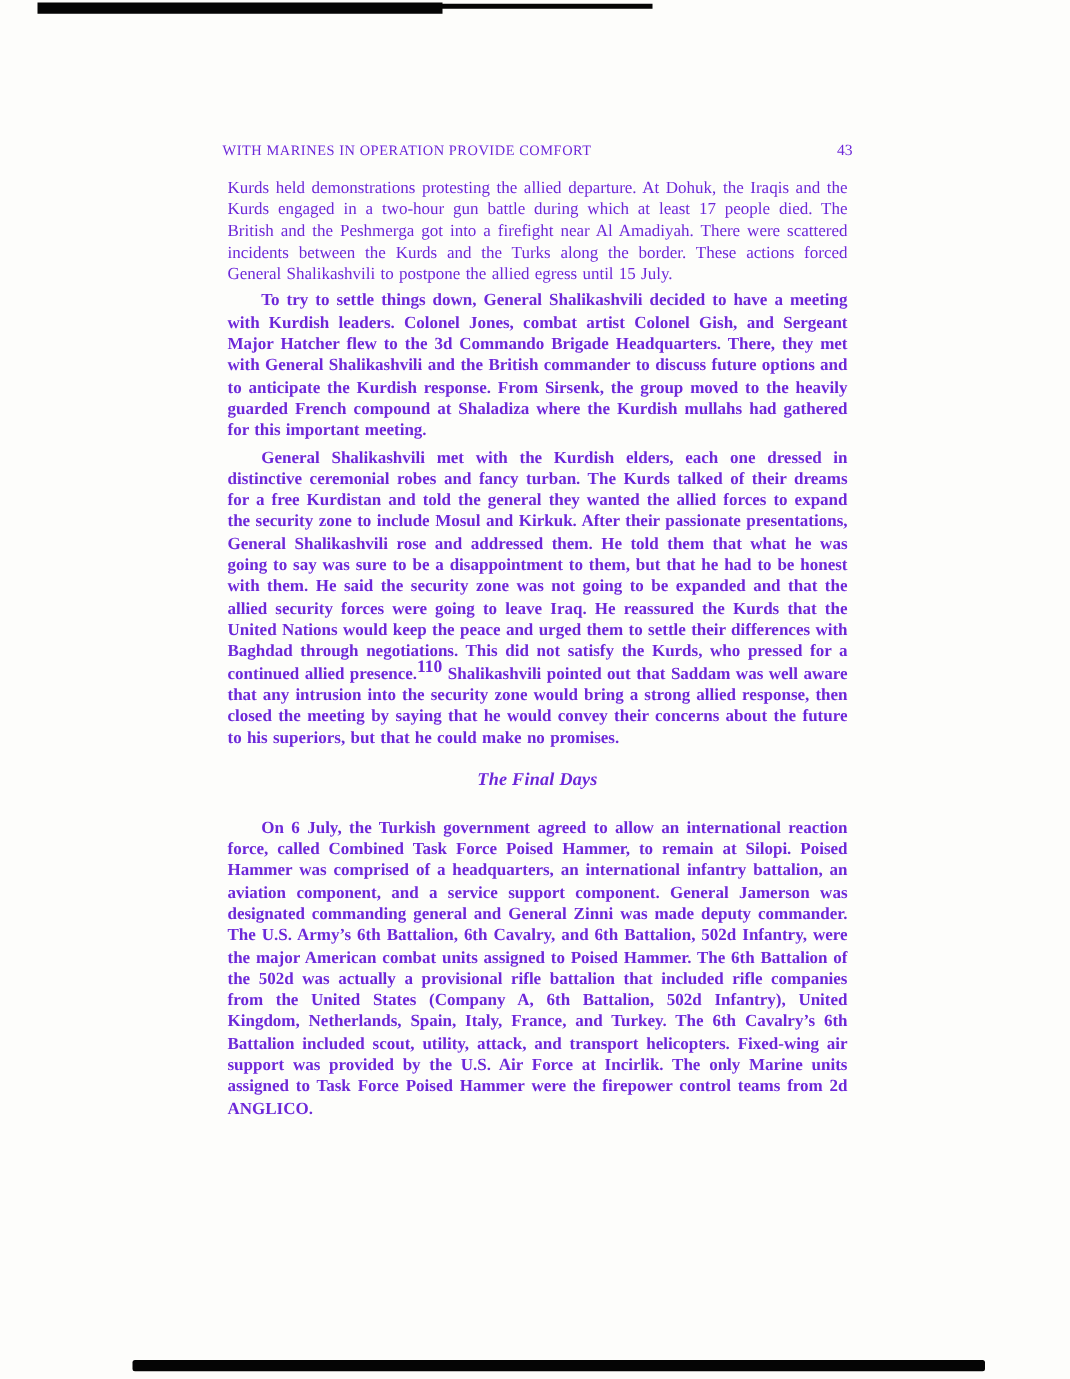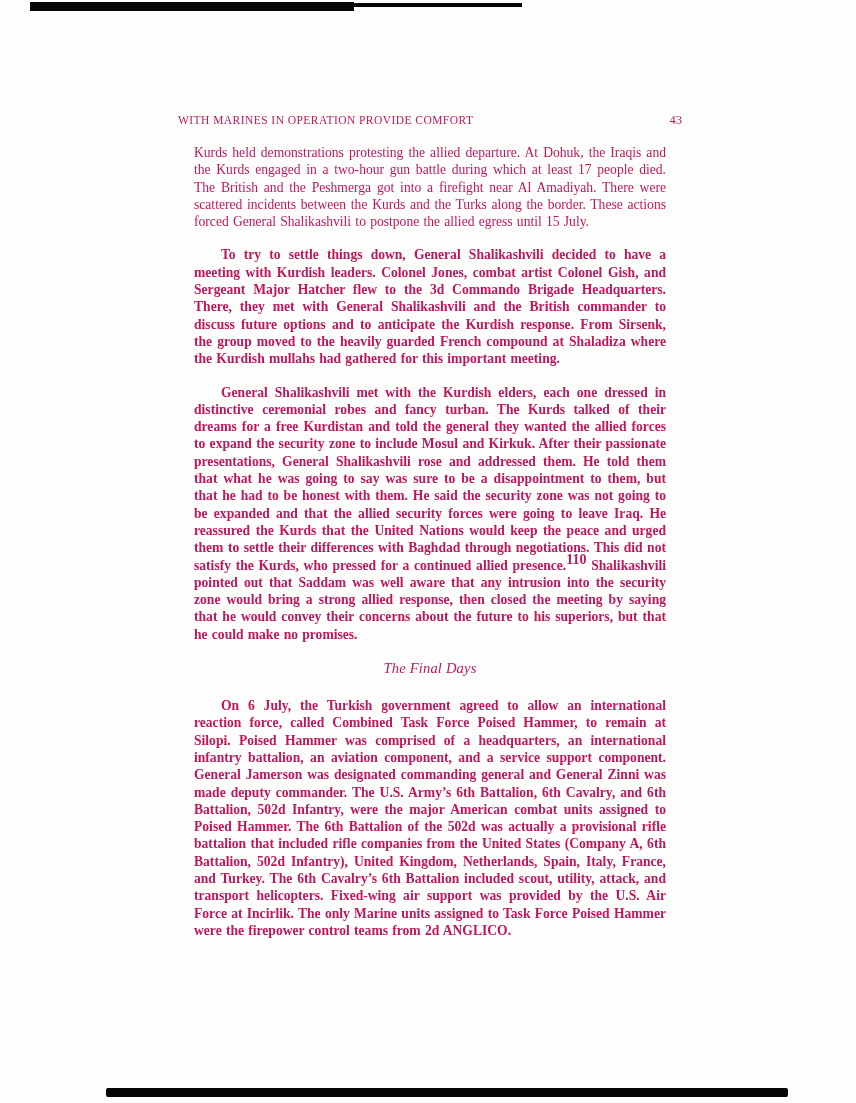--- a/index.html
+++ b/index.html
@@ -7,21 +7,21 @@
     padding: 0;
     background: #ffffff;
   }
   .page {
     position: relative;
     width: 856px;
     height: 1103px;
     background: #fdfdfb;
     overflow: hidden;
     font-family: "Liberation Serif", "DejaVu Serif", serif;
-    color: #be185d;
+    color: #6d28d9;
   }
   
   .scan-bar { position: absolute; background: #050505; }
   .scan-bar-top-thick { left: 30px; top: 2px; width: 324px; height: 9px; }
   .scan-bar-top-thin  { left: 352px; top: 3px; width: 170px; height: 4px; }
   .scan-bar-bottom    { left: 106px; top: 1088px; width: 682px; height: 9px; border-radius: 2px; }
 
   .text-block {
     position: absolute;
     left: 178px;
@@ -34,37 +34,37 @@
     align-items: baseline;
     font-size: 11.5px;
     letter-spacing: 0.45px;
     margin-bottom: 13px;
     white-space: nowrap;
   }
   .running-title { font-size: 11.5px; }
   .page-number { font-size: 12.5px; letter-spacing: 0; }
 
   .para {
-    margin: 16px;
+    margin: 4px;
     font-size: 13.6px;
     line-height: 17.3px;
     text-align: justify;
     word-spacing: 0.06em;
   }
   .para.indent { text-indent: 27px; font-weight: bold; }
 
   .footnote-sup {
     font-size: 14px;
     line-height: 0;
     vertical-align: super;
   }
 
   .section-heading {
     font-size: 14.5px;
-    font-weight: normal;
+    font-weight: bold;
     font-style: italic;
     text-align: center;
     margin: 17px 0 20px 0;
     letter-spacing: 0.2px;
   }
 </style>
 </head>
 <body>
 
 <div class="page">

